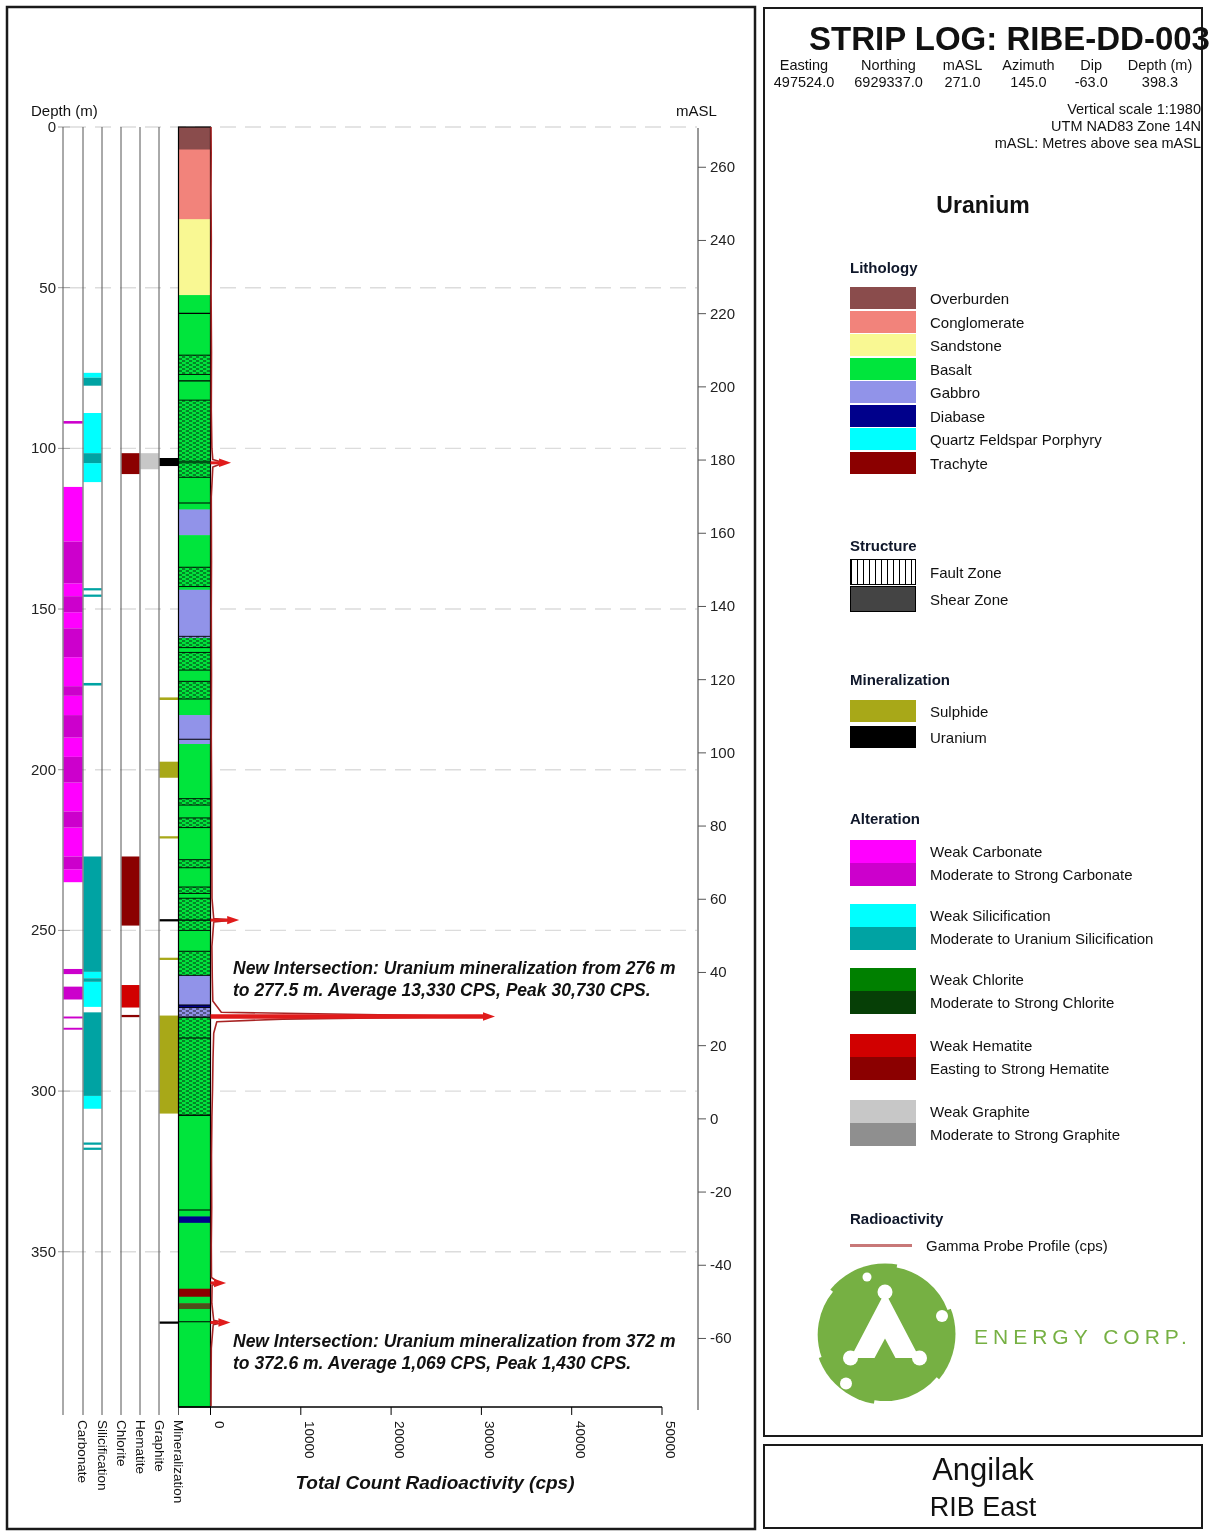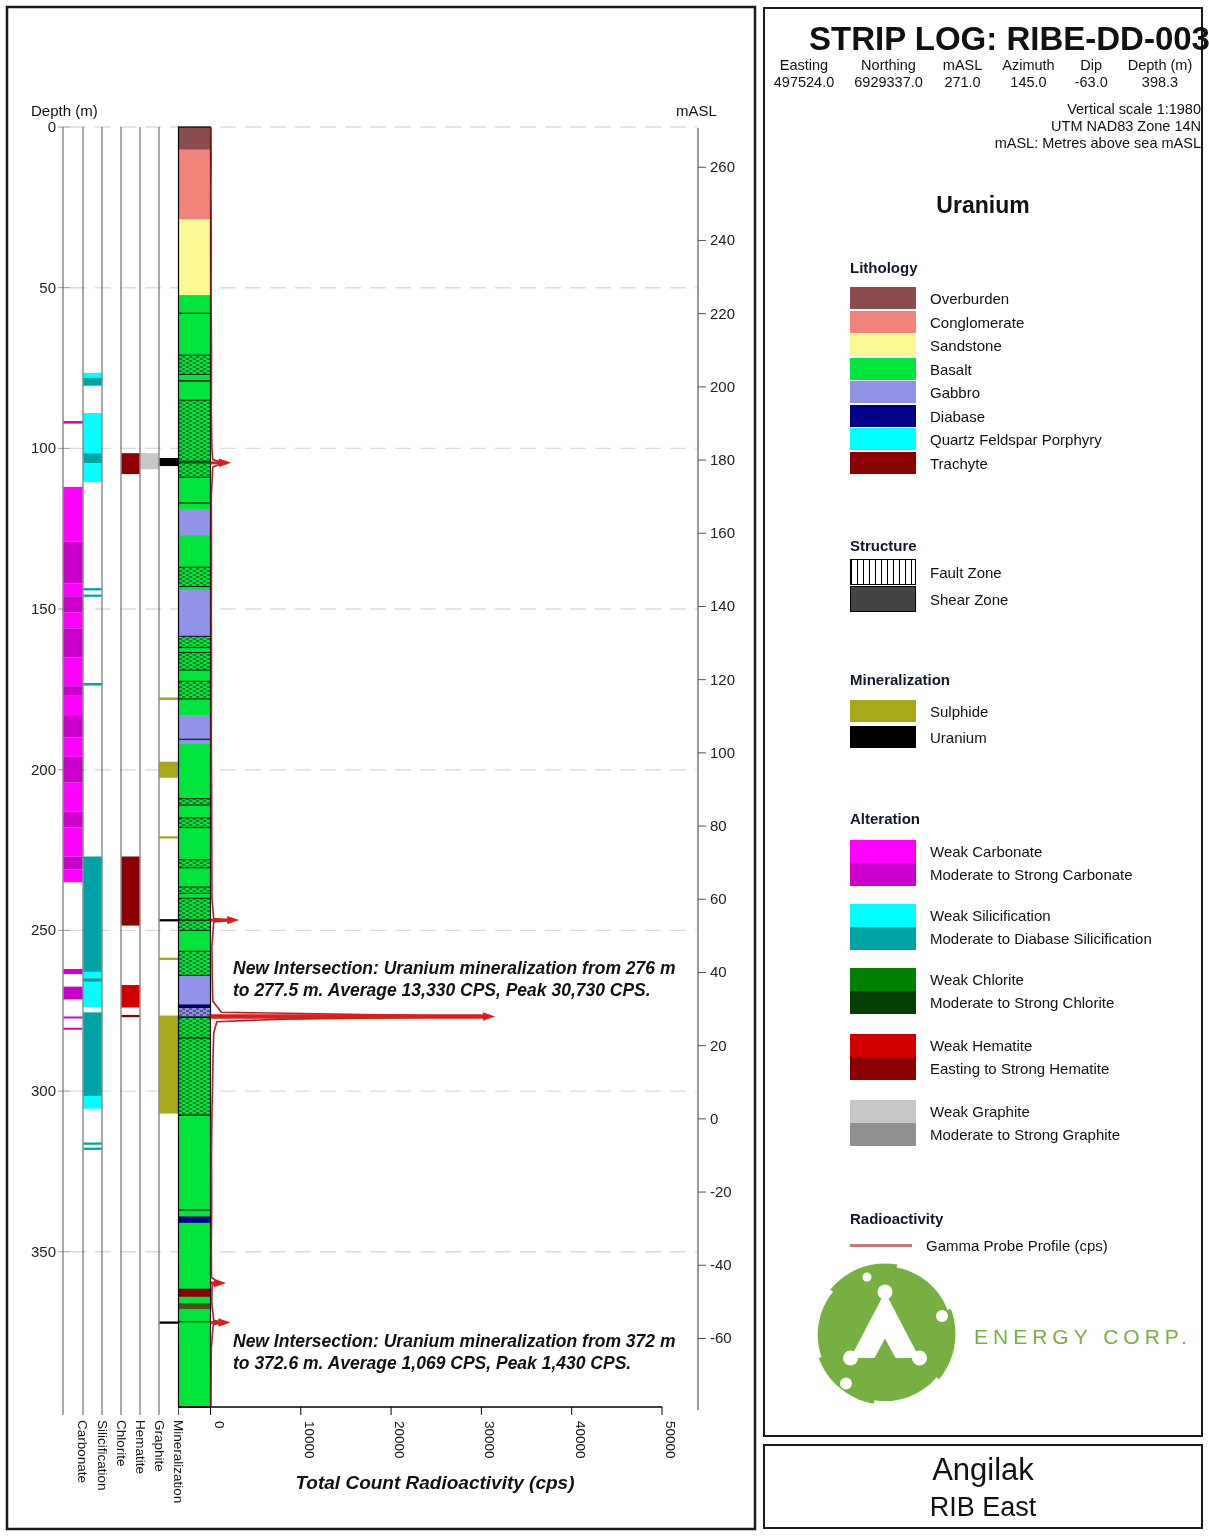--- a/index.html
+++ b/index.html
@@ -394,21 +394,21 @@
           <span>Moderate to Strong Carbonate</span>
         </span>
     </div>
     <div class="abs alt-group" style="left:85px;top:895px">
       <span class="alt-sw">
           <div style="background: rgb(0, 255, 255);"></div>
           <div style="background: rgb(0, 163, 163);"></div>
         </span>
       <span class="alt-labels">
           <span>Weak Silicification</span>
-          <span>Moderate to Diabase Silicification</span>
+          <span>Moderate to Uranium Silicification</span>
         </span>
     </div>
     <div class="abs alt-group" style="left:85px;top:959px">
       <span class="alt-sw">
           <div style="background: rgb(0, 128, 0);"></div>
           <div style="background: rgb(6, 63, 6);"></div>
         </span>
       <span class="alt-labels">
           <span>Weak Chlorite</span>
           <span>Moderate to Strong Chlorite</span>

